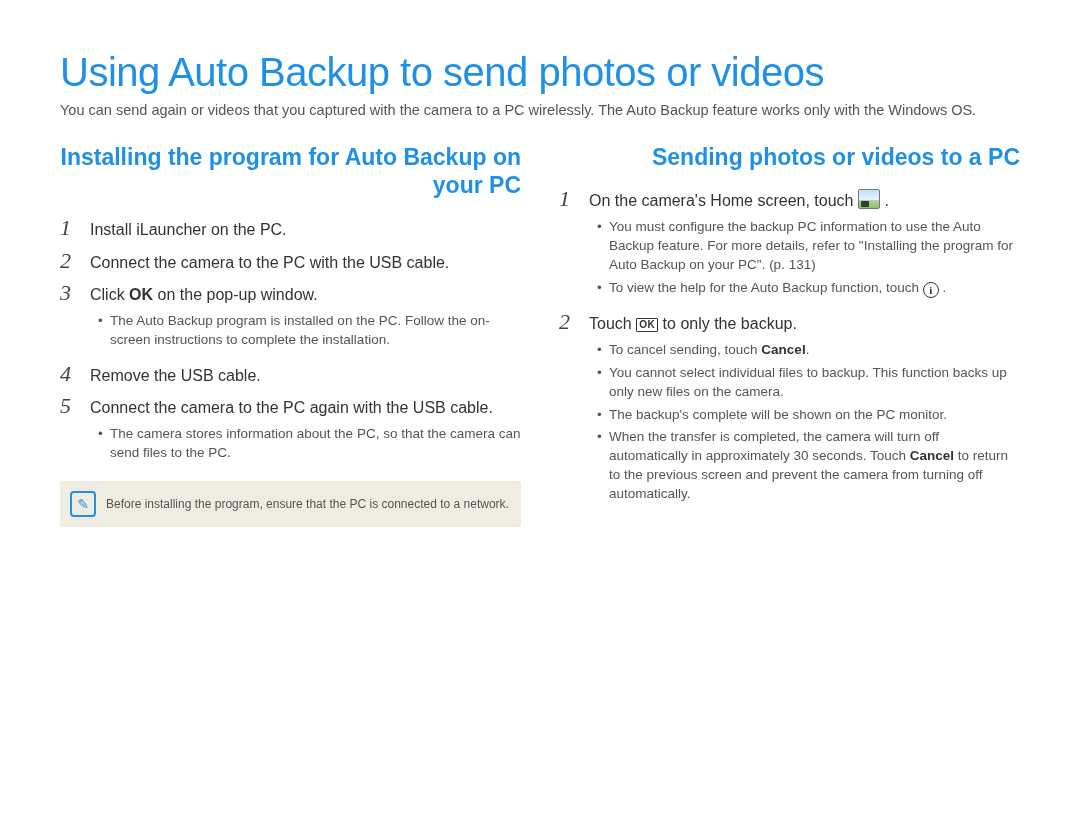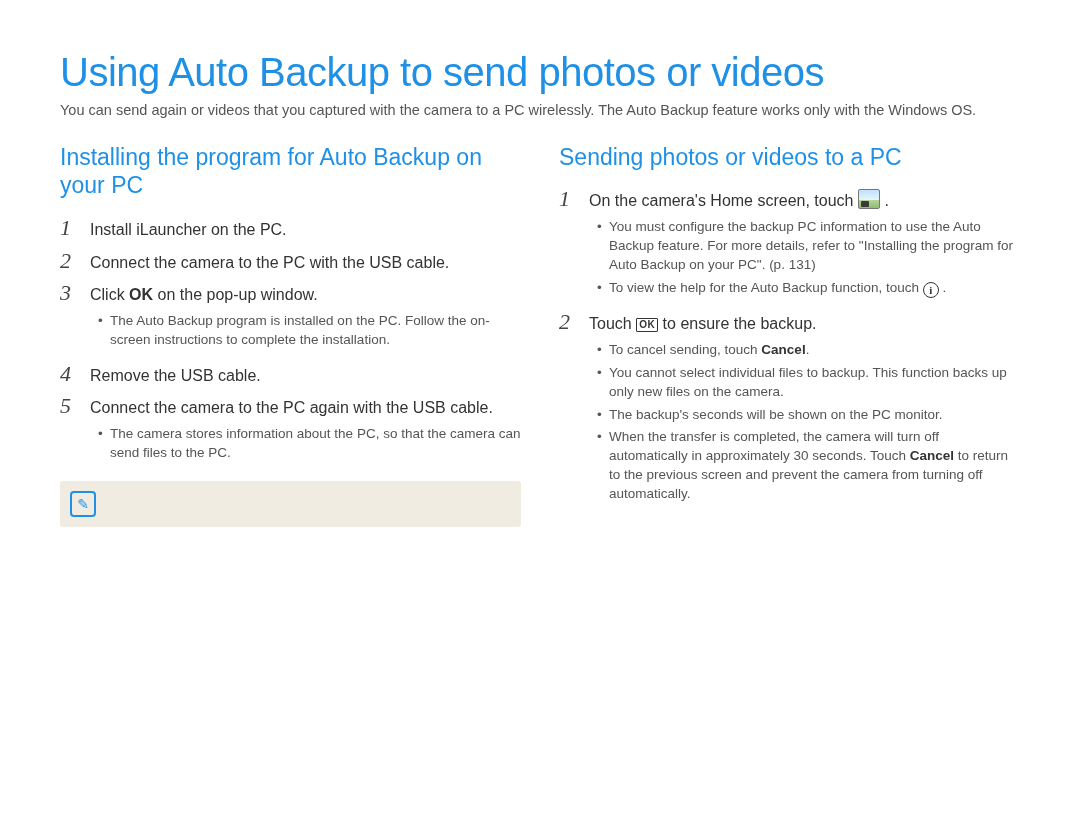--- a/index.html
+++ b/index.html
@@ -34,24 +34,25 @@
   .columns {
     display: flex;
     gap: 38px;
   }
   .col {
     flex: 1 1 0;
     min-width: 0;
   }
   h2.section {
     color: #1e90e6;
-    font-weight: 400;
+    font-weight: 700;
     font-size: 23px;
     line-height: 1.25;
     margin: 0 0 14px 0;
+    text-align: right;
   }
   .step {
     display: flex;
     align-items: baseline;
     gap: 12px;
     margin-bottom: 4px;
   }
   .step-num {
     font-style: italic;
     font-family: Georgia, 'Times New Roman', serif;
@@ -204,20 +205,21 @@
       <div class="step">
         <div class="step-num">5</div>
         <div class="step-text">Connect the camera to the PC again with the USB cable.</div>
       </div>
       <ul class="sub">
         <li>The camera stores information about the PC, so that the camera can send files to the PC.</li>
       </ul>
 
       <div class="note">
         <span class="note-icon">✎</span>
+        <span>Before installing the program, ensure that the PC is connected to a network.</span>
       </div>
     </div>
 
     <div class="col">
       <h2 class="section">Sending photos or videos to a PC</h2>
 
       <div class="step">
         <div class="step-num">1</div>
         <div class="step-text">
           <span>On the camera's Home screen, touch </span><span class="app-icon"></span><span> .</span>
@@ -226,29 +228,29 @@
       <ul class="sub">
         <li>You must configure the backup PC information to use the Auto Backup feature. For more details, refer to "Installing the program for Auto Backup on your PC". (p. 131)</li>
         <li>
           <span>To view the help for the Auto Backup function, touch </span><span class="info-icon">i</span><span> .</span>
         </li>
       </ul>
 
       <div class="step">
         <div class="step-num">2</div>
         <div class="step-text">
-          <span>Touch </span><span class="ok-icon">OK</span><span> to ensure the backup.</span>
+          <span>Touch </span><span class="ok-icon">OK</span><span> to only the backup.</span>
         </div>
       </div>
       <ul class="sub">
         <li>
           <span>To cancel sending, touch </span><b>Cancel</b><span>.</span>
         </li>
         <li>You cannot select individual files to backup. This function backs up only new files on the camera.</li>
-        <li>The backup's seconds will be shown on the PC monitor.</li>
+        <li>The backup's complete will be shown on the PC monitor.</li>
         <li>
           <span>When the transfer is completed, the camera will turn off automatically in approximately 30 seconds. Touch </span><b>Cancel</b><span> to return to the previous screen and prevent the camera from turning off automatically.</span>
         </li>
       </ul>
     </div>
 
   </div>
 
 </div>
 

